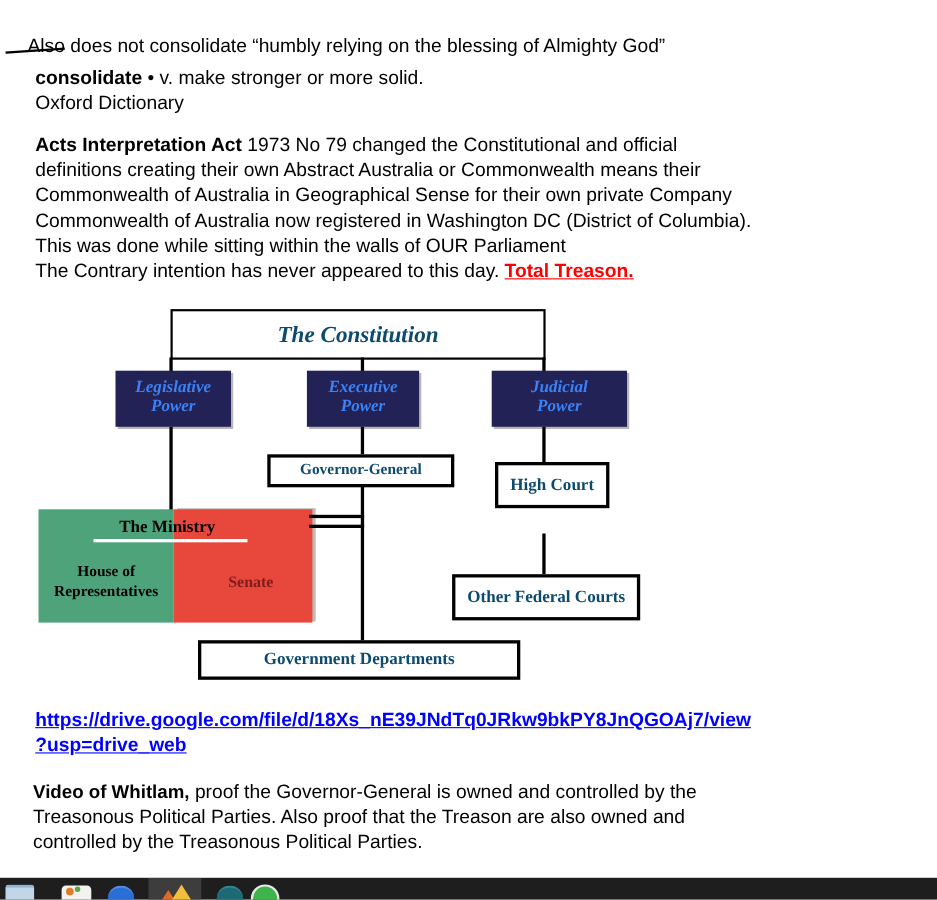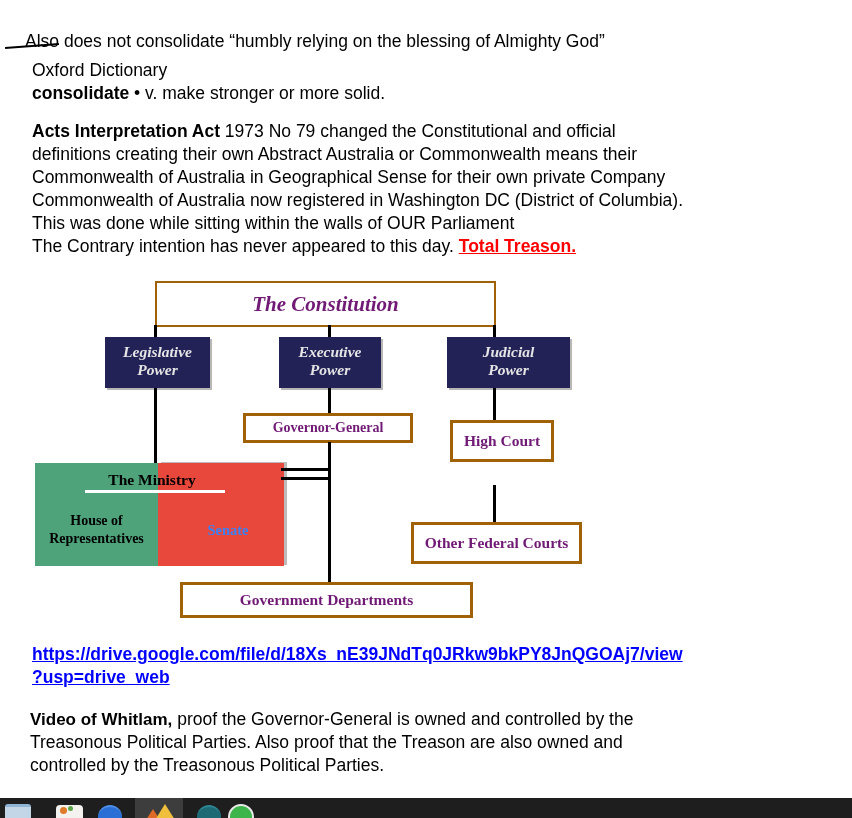--- a/index.html
+++ b/index.html
@@ -16,43 +16,43 @@
   .acts { left:32px; top:120px; width:795px; }
   .bold { font-weight:bold; }
   .treason { color:var(--treason,#f00); font-weight:bold; text-decoration:underline; }
   .link-block { left:32px; top:643px; font-weight:bold; }
   .link-block a { color:var(--link,#00f); text-decoration:underline; }
   .whitlam { left:30px; top:708px; width:805px; }
   .whitlam-big { font-weight:bold; font-size:17px; }
 
   
   .dline { position:absolute; background:#000; }
-  .dbox  { position:absolute; background:#fff; border:3px solid #a16207;
+  .dbox  { position:absolute; background:#fff; border:3px solid #000000;
            display:flex; align-items:center; justify-content:center; text-align:center;
-           font-family:"Liberation Serif", serif; font-weight:bold; color:#701a75; }
+           font-family:"Liberation Serif", serif; font-weight:bold; color:#0c4a6e; }
   .const-box { left:155px; top:281px; width:341px; height:46px; border-width:2.5px;
                font-size:21px; font-style:italic; }
   .navy { position:absolute; top:337px; height:51px; background:var(--navy,#232257);
-          color:#e5e5e5; font-family:"Liberation Serif", serif; font-weight:bold; font-style:italic;
+          color:#3b82f6; font-family:"Liberation Serif", serif; font-weight:bold; font-style:italic;
           font-size:15.5px; line-height:18px; text-align:center; padding-top:6px;
           box-shadow:2px 2px 0 #b9b6b6; }
   .gg-box  { left:243px; top:413px; width:170px; height:30px; font-size:14px; }
   .hc-box  { left:450px; top:420px; width:104px; height:42px; font-size:15.5px; }
   .ofc-box { left:411px; top:522px; width:171px; height:42px; font-size:15.5px; }
   .gd-box  { left:180px; top:582px; width:293px; height:36px; font-size:15.5px; }
   .min-green { position:absolute; left:35px;  top:463px; width:123px; height:103px; background:var(--green,#4FA37B); }
   .min-red   { position:absolute; left:158px; top:463px; width:126px; height:103px; background:var(--red,#E8473C);
                box-shadow:3px -1px 0 #bdbaba; }
   .min-label { position:absolute; left:52px; top:471px; width:200px; text-align:center;
                font-family:"Liberation Serif", serif; font-weight:bold; font-size:15.5px; color:#000; }
   .min-underline { position:absolute; left:85px; top:490px; width:140px; height:3px; background:#fff; }
   .house-label { position:absolute; left:35px; top:512px; width:123px; text-align:center;
                  font-family:"Liberation Serif", serif; font-weight:bold; font-size:14px; line-height:18px; color:#000; }
   .senate-label { position:absolute; left:158px; top:522px; width:140px; text-align:center;
-                  font-family:"Liberation Serif", serif; font-weight:bold; font-size:14.5px; color:#3b82f6; }
+                  font-family:"Liberation Serif", serif; font-weight:bold; font-size:14.5px; color:#7f1d1d; }
 
   
   .taskbar { position:absolute; left:0; top:798px; width:852px; height:20px;
              background:var(--tbbg,#1E1E1E); overflow:hidden; }
   .tb-active { position:absolute; left:135px; top:0; width:48px; height:20px; background:var(--tbactive,#3D3D3D); }
   .tb-icon { position:absolute; }
   .ico-explorer { left:5px; top:6px; width:26px; height:18px; border-radius:3px;
                   background:#c3d6e8; border-top:3px solid #8fb4d4; }
   .ico-card { left:56px; top:7px; width:27px; height:18px; border-radius:4px; background:#f4f2ef; }
   .ico-card .dot-o { position:absolute; left:4px; top:2px; width:7px; height:7px; border-radius:50%; background:#e07b2a; }
@@ -73,22 +73,22 @@
 </style>
 </head>
 <body>
 
 <div class="screen">
 
   <div class="tblock line1"><span>Also</span><span> does not consolidate “humbly relying on the blessing of Almighty God”</span></div>
   <div class="strike-line"></div>
 
   <div class="tblock oxford-block">
+    <div><span class="bold">consolidate</span><span> • v. make stronger or more solid.</span></div>
     <div>Oxford Dictionary</div>
-    <div><span class="bold">consolidate</span><span> • v. make stronger or more solid.</span></div>
   </div>
 
   <div class="tblock acts"><span class="bold">Acts Interpretation Act</span><span> 1973 No 79 changed the Constitutional and official</span><br><span>definitions creating their own Abstract Australia or Commonwealth means their</span><br><span>Commonwealth of Australia in Geographical Sense for their own private Company</span><br><span>Commonwealth of Australia now registered in Washington DC (District of Columbia).</span><br><span>This was done while sitting within the walls of OUR Parliament</span><br><span>The Contrary intention has never appeared to this day. </span><span class="treason">Total Treason.</span></div>
 
   <div class="dbox const-box">
       <span>The Constitution</span>
     </div>
 
   <div class="dline" style="left:154px;top:325px;width:3px;height:13px;"></div>
   <div class="dline" style="left:328px;top:325px;width:3px;height:13px;"></div>

